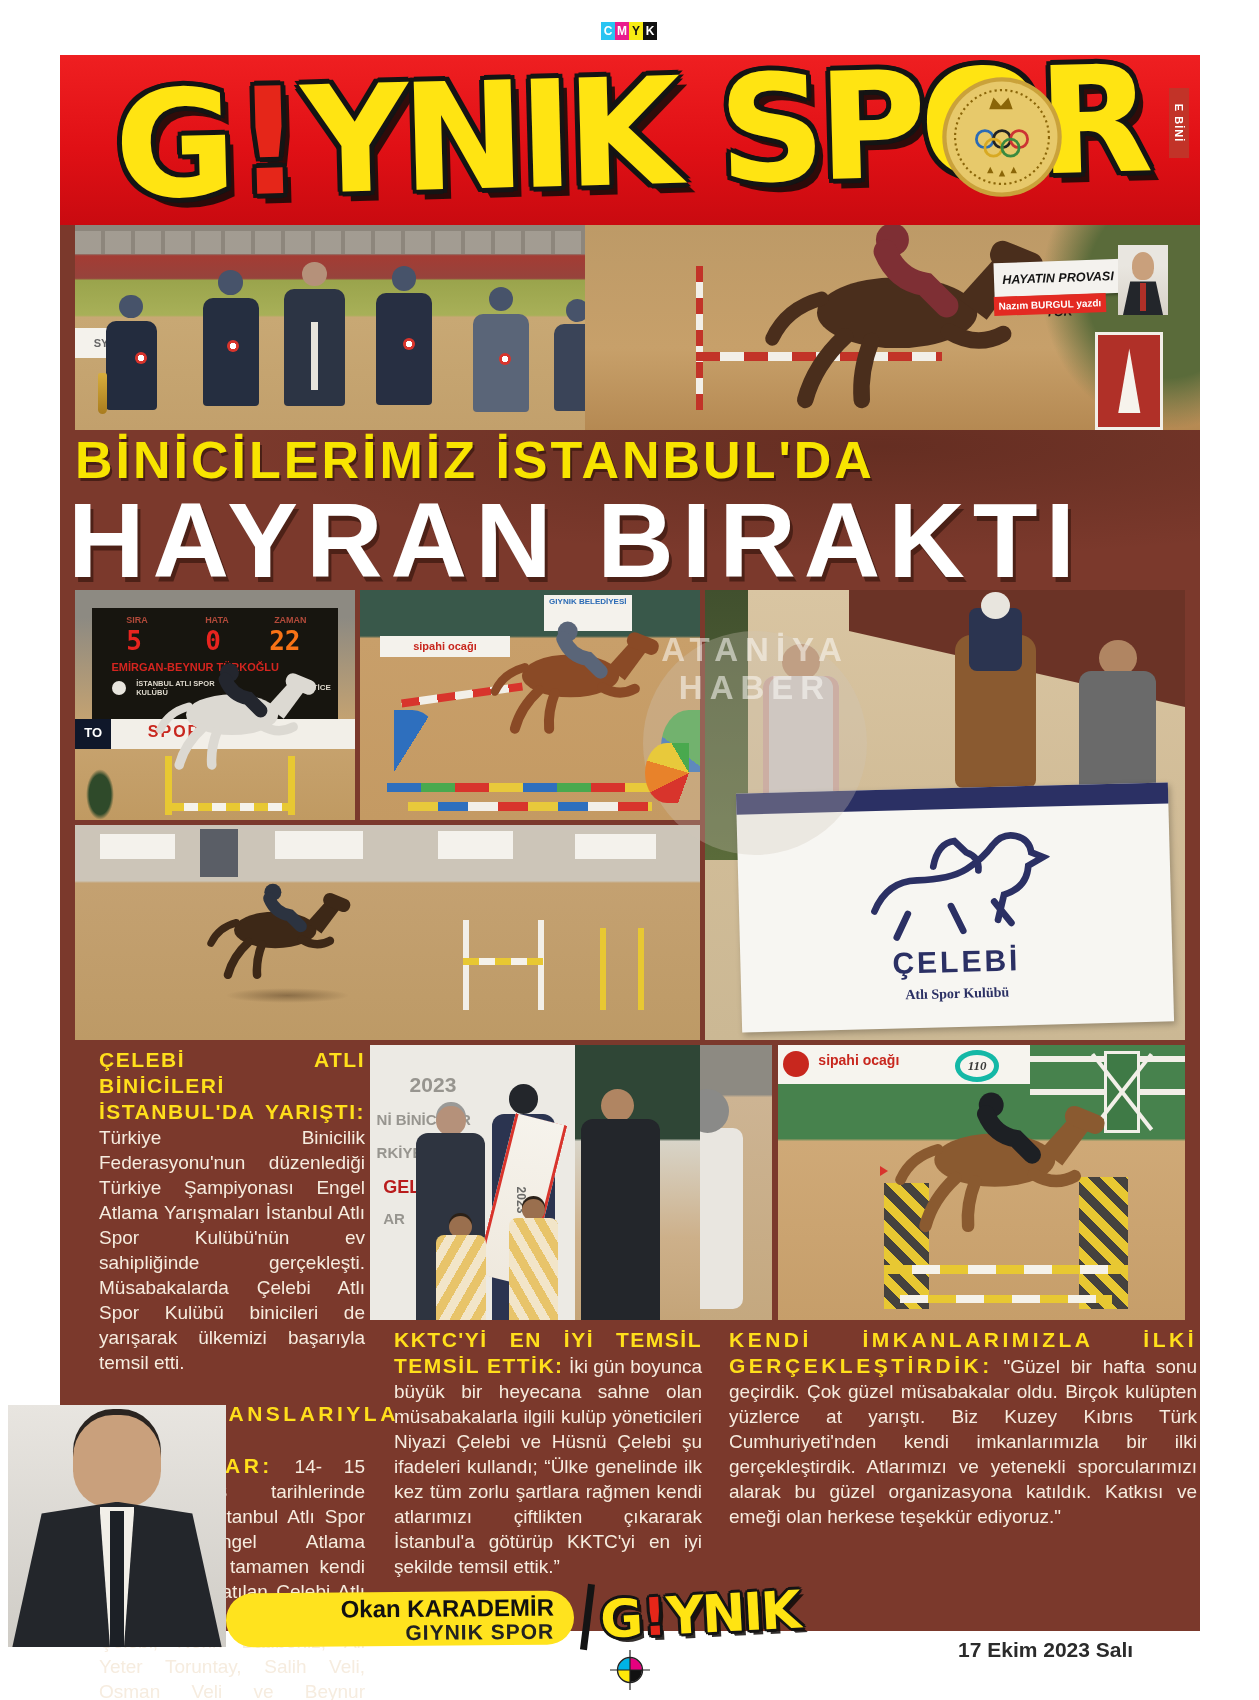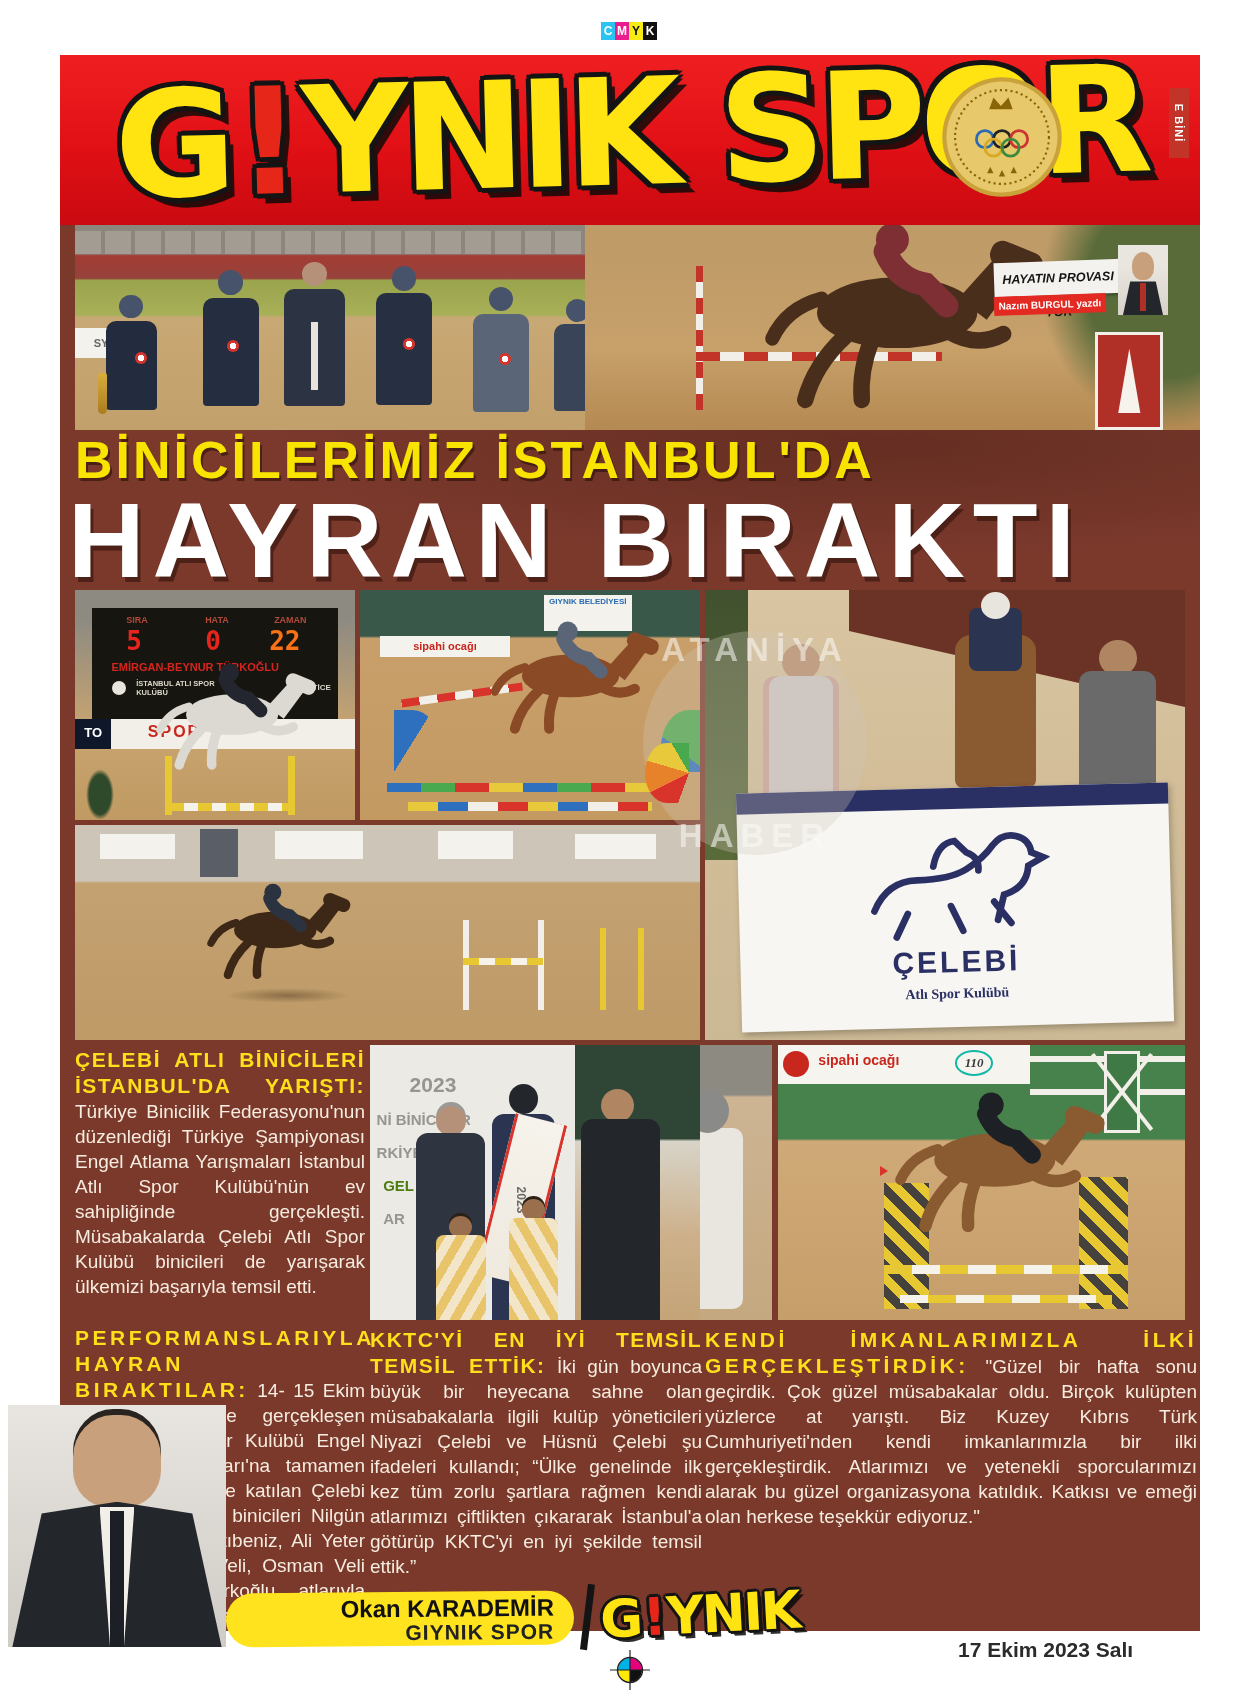--- a/index.html
+++ b/index.html
@@ -50,28 +50,28 @@
   #headline { position:absolute; left:0; top:375px; width:1140px; height:160px;
     background:radial-gradient(ellipse at 72% 10%, rgba(60,25,15,.35), transparent 55%); }
   #kicker { position:absolute; left:15px; top:0px; font-weight:900; font-size:52px; letter-spacing:3px;
     color:#f8e400; text-shadow:2px 3px 0 rgba(40,15,8,.6); white-space:nowrap; }
   #mainhead { position:absolute; left:8px; top:50px; font-weight:900; font-size:106px; letter-spacing:8px;
     color:#ffffff; text-shadow:3px 5px 0 rgba(40,15,8,.55); white-space:nowrap; }
 
   
   #watermark { position:absolute; left:583px; top:576px; width:224px; height:224px; border-radius:50%;
     background:rgba(210,198,186,.30); z-index:6; display:flex; flex-direction:column; align-items:center;
-    justify-content:space-between; pointer-events:none; }
+    justify-content:flex-start; pointer-events:none; }
   #watermark .wm { font-weight:bold; font-size:33px; letter-spacing:7px; color:rgba(252,250,246,.55); }
   #wm-fan { position:absolute; left:2px; top:112px; width:44px; height:60px;
     background:conic-gradient(from 200deg at 100% 50%, #d8342c 0 12%, #e8822a 12% 24%, #e8c93b 24% 36%, #49a94e 36% 48%, #2e6fbe 48% 60%, transparent 60%);
     border-radius:50% 0 0 50%; }
 
   
-  .art { text-align:justify; color:#f6ecdf; font-size:19px; line-height:25px; }
+  .art { text-align:justify; color:#f6ecdf; font-size:19px; line-height:25px;margin-left:24px; }
   .lead { color:#ffdf1b; font-weight:900; font-size:21px; letter-spacing:1.5px; }
   .lead-sp { letter-spacing:3.5px; }
   #col1 { position:absolute; left:15px; top:992px; width:290px; }
   #col2 { position:absolute; left:310px; top:1272px; width:332px; }
   #col3 { position:absolute; left:645px; top:1272px; width:492px; }
   #col1 .p2 { margin-top:26px; }
 
   
   #okan { position:absolute; left:8px; top:1405px; width:218px; height:242px; z-index:23;
     background:linear-gradient(180deg,#e8e5e0 0%, #cfccc6 100%); overflow:hidden; }
@@ -310,21 +310,21 @@
     <div id="col1">
       <p class="art"><span class="lead">ÇELEBİ ATLI BİNİCİLERİ İSTANBUL'DA YARIŞTI:</span> <span>Türkiye Binicilik Federasyonu'nun düzenlediği Türkiye Şampiyonası Engel Atlama Yarışmaları İstanbul Atlı Spor Kulübü'nün ev sahipliğinde gerçekleşti. Müsabakalarda Çelebi Atlı Spor Kulübü binicileri de yarışarak ülkemizi başarıyla temsil etti.</span></p>
       <p class="art p2"><span class="lead lead-sp">PERFORMANSLARIYLA HAYRAN BIRAKTILAR:</span> <span>14- 15 Ekim 2023 tarihlerinde gerçekleşen İstanbul Atlı Spor Kulübü Engel Atlama Yarışmaları'na tamamen kendi imkanları ile katılan Çelebi Atlı Spor Kulübü binicileri Nilgün Çelebi, Nerin Batıbeniz, Ali Yeter Toruntay, Salih Veli, Osman Veli ve Beynur Türkoğlu atlarıyla herkesi kendilerine hayran bıraktı.</span></p>
     </div>
 
     <div class="photo" id="ph-award" style="left:310px; top:990px; width:330px; height:275px; background:#eceae4;">
       <div class="abs" style="right:0;top:0;width:38%;height:100%;background:linear-gradient(180deg,#2f4636 0%, #2f4636 34%, #d8d4c8 35%, #cdb08a 70%, #c4a478 100%)"></div>
       <span class="abs" style="left:12%;top:10%;font-weight:bold;font-size:21px;color:#97958f">2023</span>
       <span class="abs" style="left:2%;top:24%;font-weight:bold;font-size:15px;color:#97958f">Nİ BİNİCİLER</span>
       <span class="abs" style="left:2%;top:36%;font-weight:bold;font-size:15px;color:#97958f">RKİYE KUPASI</span>
-      <span class="abs" style="left:4%;top:48%;font-weight:bold;font-size:15px;color:#4d7c0f">GEL</span>
+      <span class="abs" style="left:4%;top:48%;font-weight:bold;font-size:18px;color:#b91c1c">GEL</span>
       <span class="abs" style="left:4%;top:60%;font-weight:bold;font-size:15px;color:#97958f">AR</span>
 
       <div class="abs" style="left:20%;top:22%;width:9%;height:11%;border-radius:50%;background:#b5917a;box-shadow:0 -4px 0 #9a9a98"></div>
       <div class="abs" style="left:14%;top:32%;width:21%;height:68%;background:#2e3440;border-radius:12px 12px 0 0"></div>
 
       <div class="abs" style="left:42%;top:14%;width:9%;height:11%;border-radius:50%;background:#23262b"></div>
       <div class="abs" style="left:37%;top:25%;width:19%;height:75%;background:#2b3450;border-radius:12px 12px 0 0"></div>
       <div class="abs" style="left:38%;top:26%;width:16%;height:60%;background:linear-gradient(180deg,#f6f3ec,#efe9de);transform:rotate(14deg);box-shadow:inset 3px 0 0 #d8342c, inset -3px 0 0 #d8342c;display:flex;align-items:center;justify-content:center">
         <span style="transform:rotate(76deg);font-weight:bold;font-size:12px;color:#6a6a68">2023</span>
       </div>
@@ -342,21 +342,21 @@
          background:linear-gradient(180deg,#8d8a82 0%, #8d8a82 18%, #cdb493 19%, #c4a87f 100%);">
       <div class="abs" style="left:-30%;top:30%;width:90%;height:66%;background:#e9e6e0;border-radius:10px"></div>
       <div class="abs" style="left:-20%;top:16%;width:60%;height:16%;background:#8a8a88;border-radius:50%"></div>
     </div>
 
     <div class="photo" id="ph-sipahi" style="left:718px; top:990px; width:407px; height:275px;
          background:linear-gradient(180deg,#47824d 0%, #47824d 34%, #cfa977 35%, #c69e6a 100%);">
       <div class="abs" style="left:0;top:0;width:62%;height:14%;background:#f6f4ee">
         <div class="abs" style="left:2%;top:16%;width:26px;height:26px;border-radius:50%;background:#c8271e"></div>
         <span class="abs" style="left:16%;top:18%;font-weight:bold;font-size:14px;color:#c8271e">sipahi ocağı</span>
-        <span class="abs" style="left:70%;top:14%;font:italic bold 13px/22px 'Liberation Serif',serif;color:#3a3a38;border:2px solid #14b8a6;border-radius:50%;padding:0 8px">110</span>
+        <span class="abs" style="left:70%;top:14%;font:italic bold 13px/22px 'Liberation Serif',serif;color:#3a3a38;border:5px solid #14b8a6;border-radius:50%;padding:0 8px">110</span>
       </div>
       <div class="abs" style="left:62%;top:4%;width:38%;height:6px;background:#f2efe8"></div>
       <div class="abs" style="left:62%;top:16%;width:38%;height:6px;background:#f2efe8"></div>
       <div class="abs" style="left:80%;top:2%;width:9%;height:30%;background:#3f7a46;box-shadow:inset 0 0 0 3px #f2efe8">
         <div class="abs" style="left:45%;top:-8%;width:4px;height:116%;background:#f2efe8;transform:rotate(38deg)"></div>
         <div class="abs" style="left:45%;top:-8%;width:4px;height:116%;background:#f2efe8;transform:rotate(-38deg)"></div>
       </div>
       <div class="abs" style="left:26%;top:50%;width:11%;height:46%;background:repeating-linear-gradient(45deg,#e8c832 0 9px,#45423e 9px 18px)"></div>
       <div class="abs" style="left:74%;top:48%;width:12%;height:48%;background:repeating-linear-gradient(45deg,#e8c832 0 9px,#45423e 9px 18px)"></div>
       <div class="abs" style="left:26%;top:80%;width:60%;height:9px;background:repeating-linear-gradient(90deg,#e8c832 0 28px,#f5f2ea 28px 56px)"></div>

